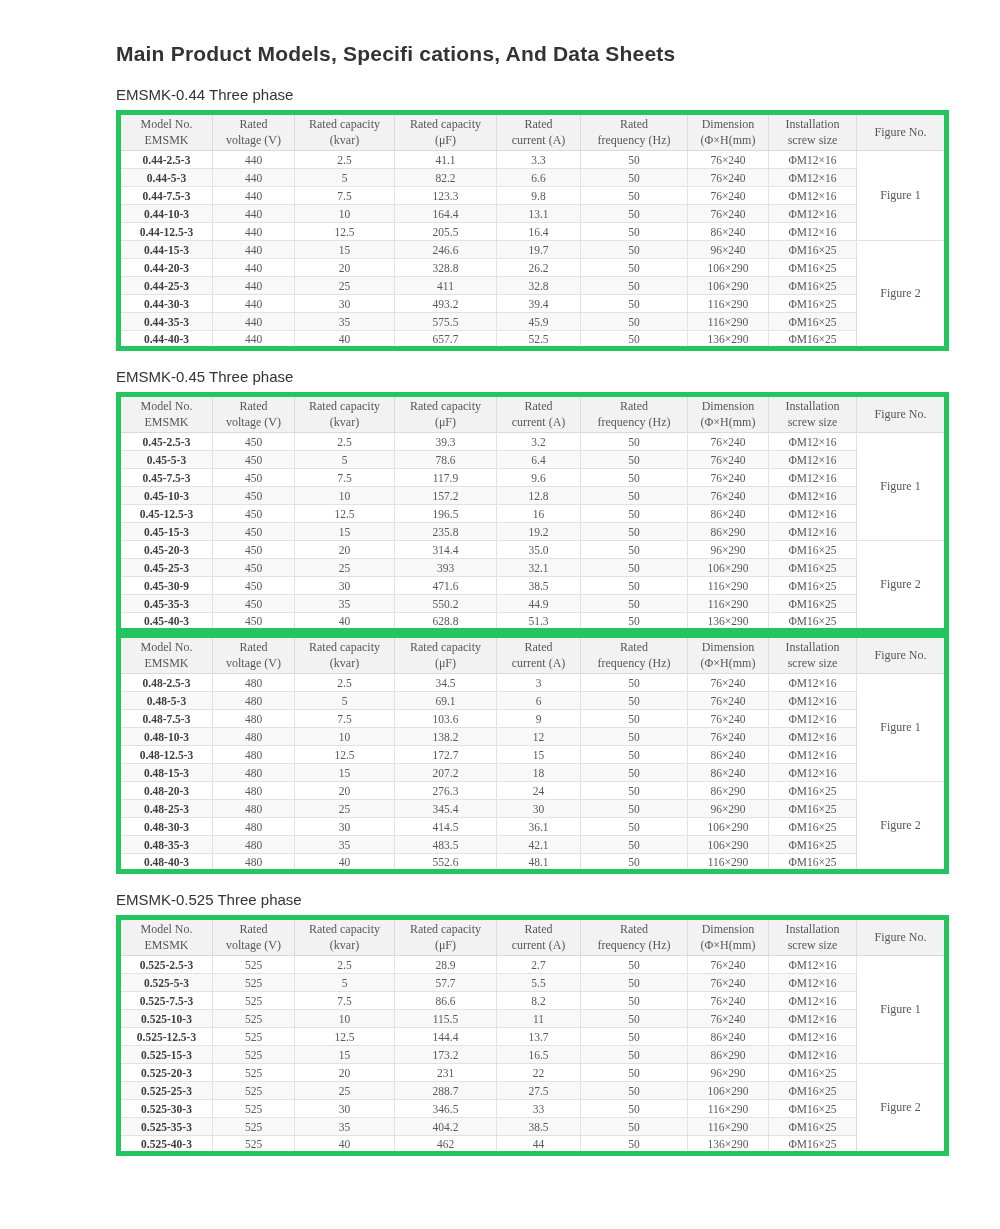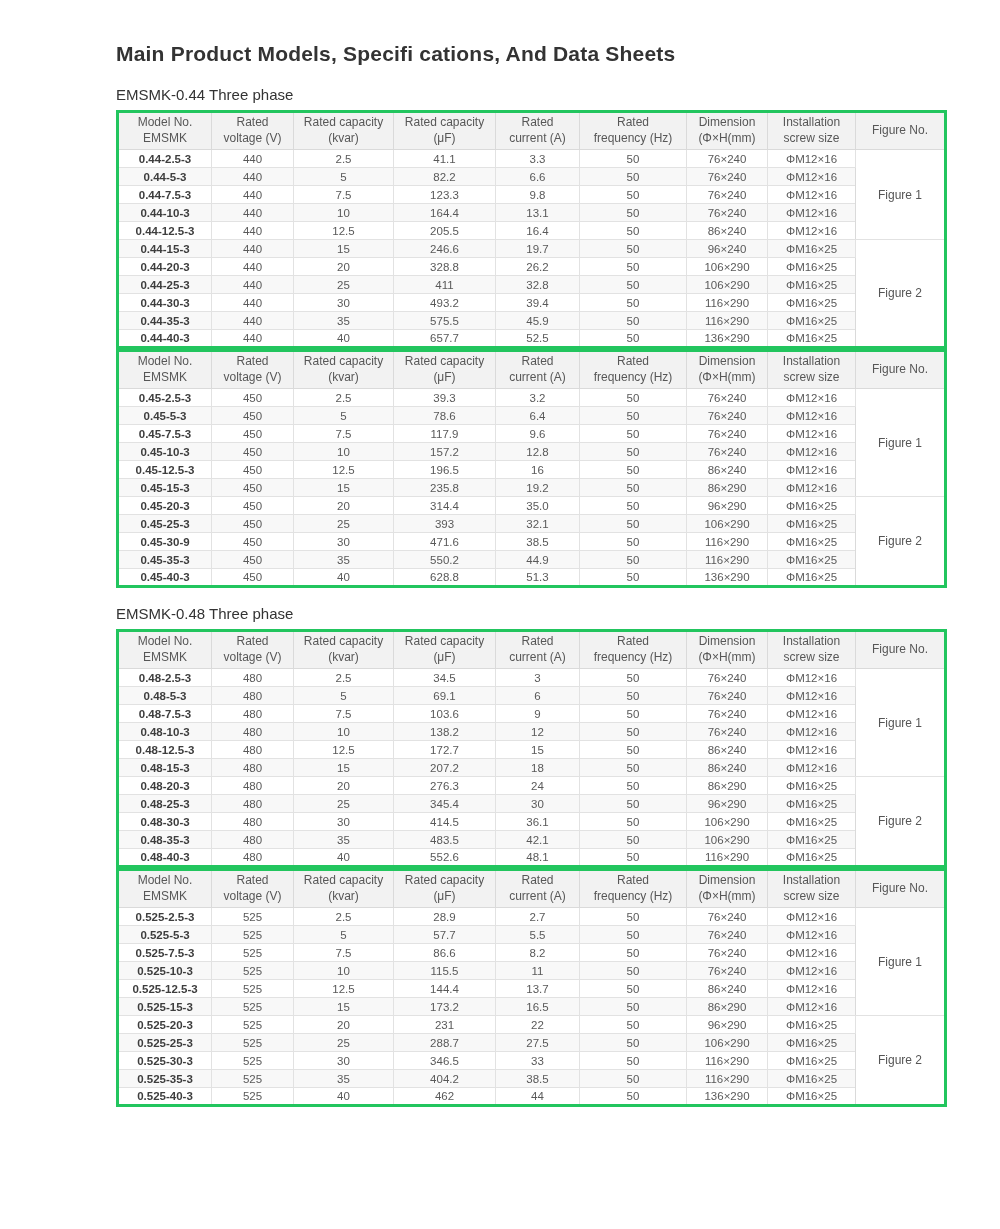--- a/index.html
+++ b/index.html
@@ -21,21 +21,22 @@
   h2.section-heading {
     font-size: 15px;
     font-weight: 400;
     color: #333333;
     margin: 17px 0 7px 0;
   }
   table.spec-table {
     width: 828px;
     border-collapse: collapse;
     table-layout: fixed;
-    border: 3px solid #22c55e;
+    border: 5px solid #22c55e;
+    font-family: Liberation Serif, serif;
   }
   table.spec-table th {
     background: #f2f2f2;
     border: 1px solid #dadada;
     font-weight: 400;
     font-size: 12px;
     color: #575757;
     line-height: 1.32;
     height: 38px;
     padding: 1px 2px;
@@ -211,20 +212,21 @@
             <td>52.5</td>
             <td>50</td>
             <td>136×290</td>
             <td>ΦM16×25</td>
           </tr>
         </tbody>
       </table>
   </section>
 
   <section>
+    <h2 class="section-heading">EMSMK-0.45 Three phase</h2>
     <table class="spec-table">
         <colgroup>
           <col style="width: 94px;">
           <col style="width: 82px;">
           <col style="width: 100px;">
           <col style="width: 102px;">
           <col style="width: 84px;">
           <col style="width: 107px;">
           <col style="width: 81px;">
           <col style="width: 88px;">
@@ -347,164 +349,20 @@
             <td>ΦM16×25</td>
           </tr>
           <tr>
             <td class="model-cell">0.45-40-3</td>
             <td>450</td>
             <td>40</td>
             <td>628.8</td>
             <td>51.3</td>
             <td>50</td>
             <td>136×290</td>
-            <td>ΦM16×25</td>
-          </tr>
-        </tbody>
-      </table>
-  </section>
-
-  <section>
-    <h2 class="section-heading">EMSMK-0.48 Three phase</h2>
-    <table class="spec-table">
-        <colgroup>
-          <col style="width: 94px;">
-          <col style="width: 82px;">
-          <col style="width: 100px;">
-          <col style="width: 102px;">
-          <col style="width: 84px;">
-          <col style="width: 107px;">
-          <col style="width: 81px;">
-          <col style="width: 88px;">
-          <col style="width: 90px;">
-        </colgroup>
-        <thead>
-          <tr>
-            <th>Model No.<br>EMSMK</th>
-            <th>Rated<br>voltage (V)</th>
-            <th>Rated capacity<br>(kvar)</th>
-            <th>Rated capacity<br>(μF)</th>
-            <th>Rated<br>current (A)</th>
-            <th>Rated<br>frequency (Hz)</th>
-            <th>Dimension<br>(Φ×H(mm)</th>
-            <th>Installation<br>screw size</th>
-            <th>Figure No.</th>
-          </tr>
-        </thead>
-        <tbody>
-          <tr>
-            <td class="model-cell">0.48-2.5-3</td>
-            <td>480</td>
-            <td>2.5</td>
-            <td>34.5</td>
-            <td>3</td>
-            <td>50</td>
-            <td>76×240</td>
-            <td>ΦM12×16</td>
-            <td class="figure-cell" rowspan="6">Figure 1</td>
-          </tr>
-          <tr>
-            <td class="model-cell">0.48-5-3</td>
-            <td>480</td>
-            <td>5</td>
-            <td>69.1</td>
-            <td>6</td>
-            <td>50</td>
-            <td>76×240</td>
-            <td>ΦM12×16</td>
-          </tr>
-          <tr>
-            <td class="model-cell">0.48-7.5-3</td>
-            <td>480</td>
-            <td>7.5</td>
-            <td>103.6</td>
-            <td>9</td>
-            <td>50</td>
-            <td>76×240</td>
-            <td>ΦM12×16</td>
-          </tr>
-          <tr>
-            <td class="model-cell">0.48-10-3</td>
-            <td>480</td>
-            <td>10</td>
-            <td>138.2</td>
-            <td>12</td>
-            <td>50</td>
-            <td>76×240</td>
-            <td>ΦM12×16</td>
-          </tr>
-          <tr>
-            <td class="model-cell">0.48-12.5-3</td>
-            <td>480</td>
-            <td>12.5</td>
-            <td>172.7</td>
-            <td>15</td>
-            <td>50</td>
-            <td>86×240</td>
-            <td>ΦM12×16</td>
-          </tr>
-          <tr>
-            <td class="model-cell">0.48-15-3</td>
-            <td>480</td>
-            <td>15</td>
-            <td>207.2</td>
-            <td>18</td>
-            <td>50</td>
-            <td>86×240</td>
-            <td>ΦM12×16</td>
-          </tr>
-          <tr>
-            <td class="model-cell">0.48-20-3</td>
-            <td>480</td>
-            <td>20</td>
-            <td>276.3</td>
-            <td>24</td>
-            <td>50</td>
-            <td>86×290</td>
-            <td>ΦM16×25</td>
-            <td class="figure-cell" rowspan="5">Figure 2</td>
-          </tr>
-          <tr>
-            <td class="model-cell">0.48-25-3</td>
-            <td>480</td>
-            <td>25</td>
-            <td>345.4</td>
-            <td>30</td>
-            <td>50</td>
-            <td>96×290</td>
-            <td>ΦM16×25</td>
-          </tr>
-          <tr>
-            <td class="model-cell">0.48-30-3</td>
-            <td>480</td>
-            <td>30</td>
-            <td>414.5</td>
-            <td>36.1</td>
-            <td>50</td>
-            <td>106×290</td>
-            <td>ΦM16×25</td>
-          </tr>
-          <tr>
-            <td class="model-cell">0.48-35-3</td>
-            <td>480</td>
-            <td>35</td>
-            <td>483.5</td>
-            <td>42.1</td>
-            <td>50</td>
-            <td>106×290</td>
-            <td>ΦM16×25</td>
-          </tr>
-          <tr>
-            <td class="model-cell">0.48-40-3</td>
-            <td>480</td>
-            <td>40</td>
-            <td>552.6</td>
-            <td>48.1</td>
-            <td>50</td>
-            <td>116×290</td>
             <td>ΦM16×25</td>
           </tr>
         </tbody>
       </table>
   </section>
 
   <section>
     <table class="spec-table">
         <colgroup>
           <col style="width: 94px;">
@@ -525,20 +383,164 @@
             <th>Rated capacity<br>(μF)</th>
             <th>Rated<br>current (A)</th>
             <th>Rated<br>frequency (Hz)</th>
             <th>Dimension<br>(Φ×H(mm)</th>
             <th>Installation<br>screw size</th>
             <th>Figure No.</th>
           </tr>
         </thead>
         <tbody>
           <tr>
+            <td class="model-cell">0.48-2.5-3</td>
+            <td>480</td>
+            <td>2.5</td>
+            <td>34.5</td>
+            <td>3</td>
+            <td>50</td>
+            <td>76×240</td>
+            <td>ΦM12×16</td>
+            <td class="figure-cell" rowspan="6">Figure 1</td>
+          </tr>
+          <tr>
+            <td class="model-cell">0.48-5-3</td>
+            <td>480</td>
+            <td>5</td>
+            <td>69.1</td>
+            <td>6</td>
+            <td>50</td>
+            <td>76×240</td>
+            <td>ΦM12×16</td>
+          </tr>
+          <tr>
+            <td class="model-cell">0.48-7.5-3</td>
+            <td>480</td>
+            <td>7.5</td>
+            <td>103.6</td>
+            <td>9</td>
+            <td>50</td>
+            <td>76×240</td>
+            <td>ΦM12×16</td>
+          </tr>
+          <tr>
+            <td class="model-cell">0.48-10-3</td>
+            <td>480</td>
+            <td>10</td>
+            <td>138.2</td>
+            <td>12</td>
+            <td>50</td>
+            <td>76×240</td>
+            <td>ΦM12×16</td>
+          </tr>
+          <tr>
+            <td class="model-cell">0.48-12.5-3</td>
+            <td>480</td>
+            <td>12.5</td>
+            <td>172.7</td>
+            <td>15</td>
+            <td>50</td>
+            <td>86×240</td>
+            <td>ΦM12×16</td>
+          </tr>
+          <tr>
+            <td class="model-cell">0.48-15-3</td>
+            <td>480</td>
+            <td>15</td>
+            <td>207.2</td>
+            <td>18</td>
+            <td>50</td>
+            <td>86×240</td>
+            <td>ΦM12×16</td>
+          </tr>
+          <tr>
+            <td class="model-cell">0.48-20-3</td>
+            <td>480</td>
+            <td>20</td>
+            <td>276.3</td>
+            <td>24</td>
+            <td>50</td>
+            <td>86×290</td>
+            <td>ΦM16×25</td>
+            <td class="figure-cell" rowspan="5">Figure 2</td>
+          </tr>
+          <tr>
+            <td class="model-cell">0.48-25-3</td>
+            <td>480</td>
+            <td>25</td>
+            <td>345.4</td>
+            <td>30</td>
+            <td>50</td>
+            <td>96×290</td>
+            <td>ΦM16×25</td>
+          </tr>
+          <tr>
+            <td class="model-cell">0.48-30-3</td>
+            <td>480</td>
+            <td>30</td>
+            <td>414.5</td>
+            <td>36.1</td>
+            <td>50</td>
+            <td>106×290</td>
+            <td>ΦM16×25</td>
+          </tr>
+          <tr>
+            <td class="model-cell">0.48-35-3</td>
+            <td>480</td>
+            <td>35</td>
+            <td>483.5</td>
+            <td>42.1</td>
+            <td>50</td>
+            <td>106×290</td>
+            <td>ΦM16×25</td>
+          </tr>
+          <tr>
+            <td class="model-cell">0.48-40-3</td>
+            <td>480</td>
+            <td>40</td>
+            <td>552.6</td>
+            <td>48.1</td>
+            <td>50</td>
+            <td>116×290</td>
+            <td>ΦM16×25</td>
+          </tr>
+        </tbody>
+      </table>
+  </section>
+
+  <section>
+    <h2 class="section-heading">EMSMK-0.525 Three phase</h2>
+    <table class="spec-table">
+        <colgroup>
+          <col style="width: 94px;">
+          <col style="width: 82px;">
+          <col style="width: 100px;">
+          <col style="width: 102px;">
+          <col style="width: 84px;">
+          <col style="width: 107px;">
+          <col style="width: 81px;">
+          <col style="width: 88px;">
+          <col style="width: 90px;">
+        </colgroup>
+        <thead>
+          <tr>
+            <th>Model No.<br>EMSMK</th>
+            <th>Rated<br>voltage (V)</th>
+            <th>Rated capacity<br>(kvar)</th>
+            <th>Rated capacity<br>(μF)</th>
+            <th>Rated<br>current (A)</th>
+            <th>Rated<br>frequency (Hz)</th>
+            <th>Dimension<br>(Φ×H(mm)</th>
+            <th>Installation<br>screw size</th>
+            <th>Figure No.</th>
+          </tr>
+        </thead>
+        <tbody>
+          <tr>
             <td class="model-cell">0.525-2.5-3</td>
             <td>525</td>
             <td>2.5</td>
             <td>28.9</td>
             <td>2.7</td>
             <td>50</td>
             <td>76×240</td>
             <td>ΦM12×16</td>
             <td class="figure-cell" rowspan="6">Figure 1</td>
           </tr>

